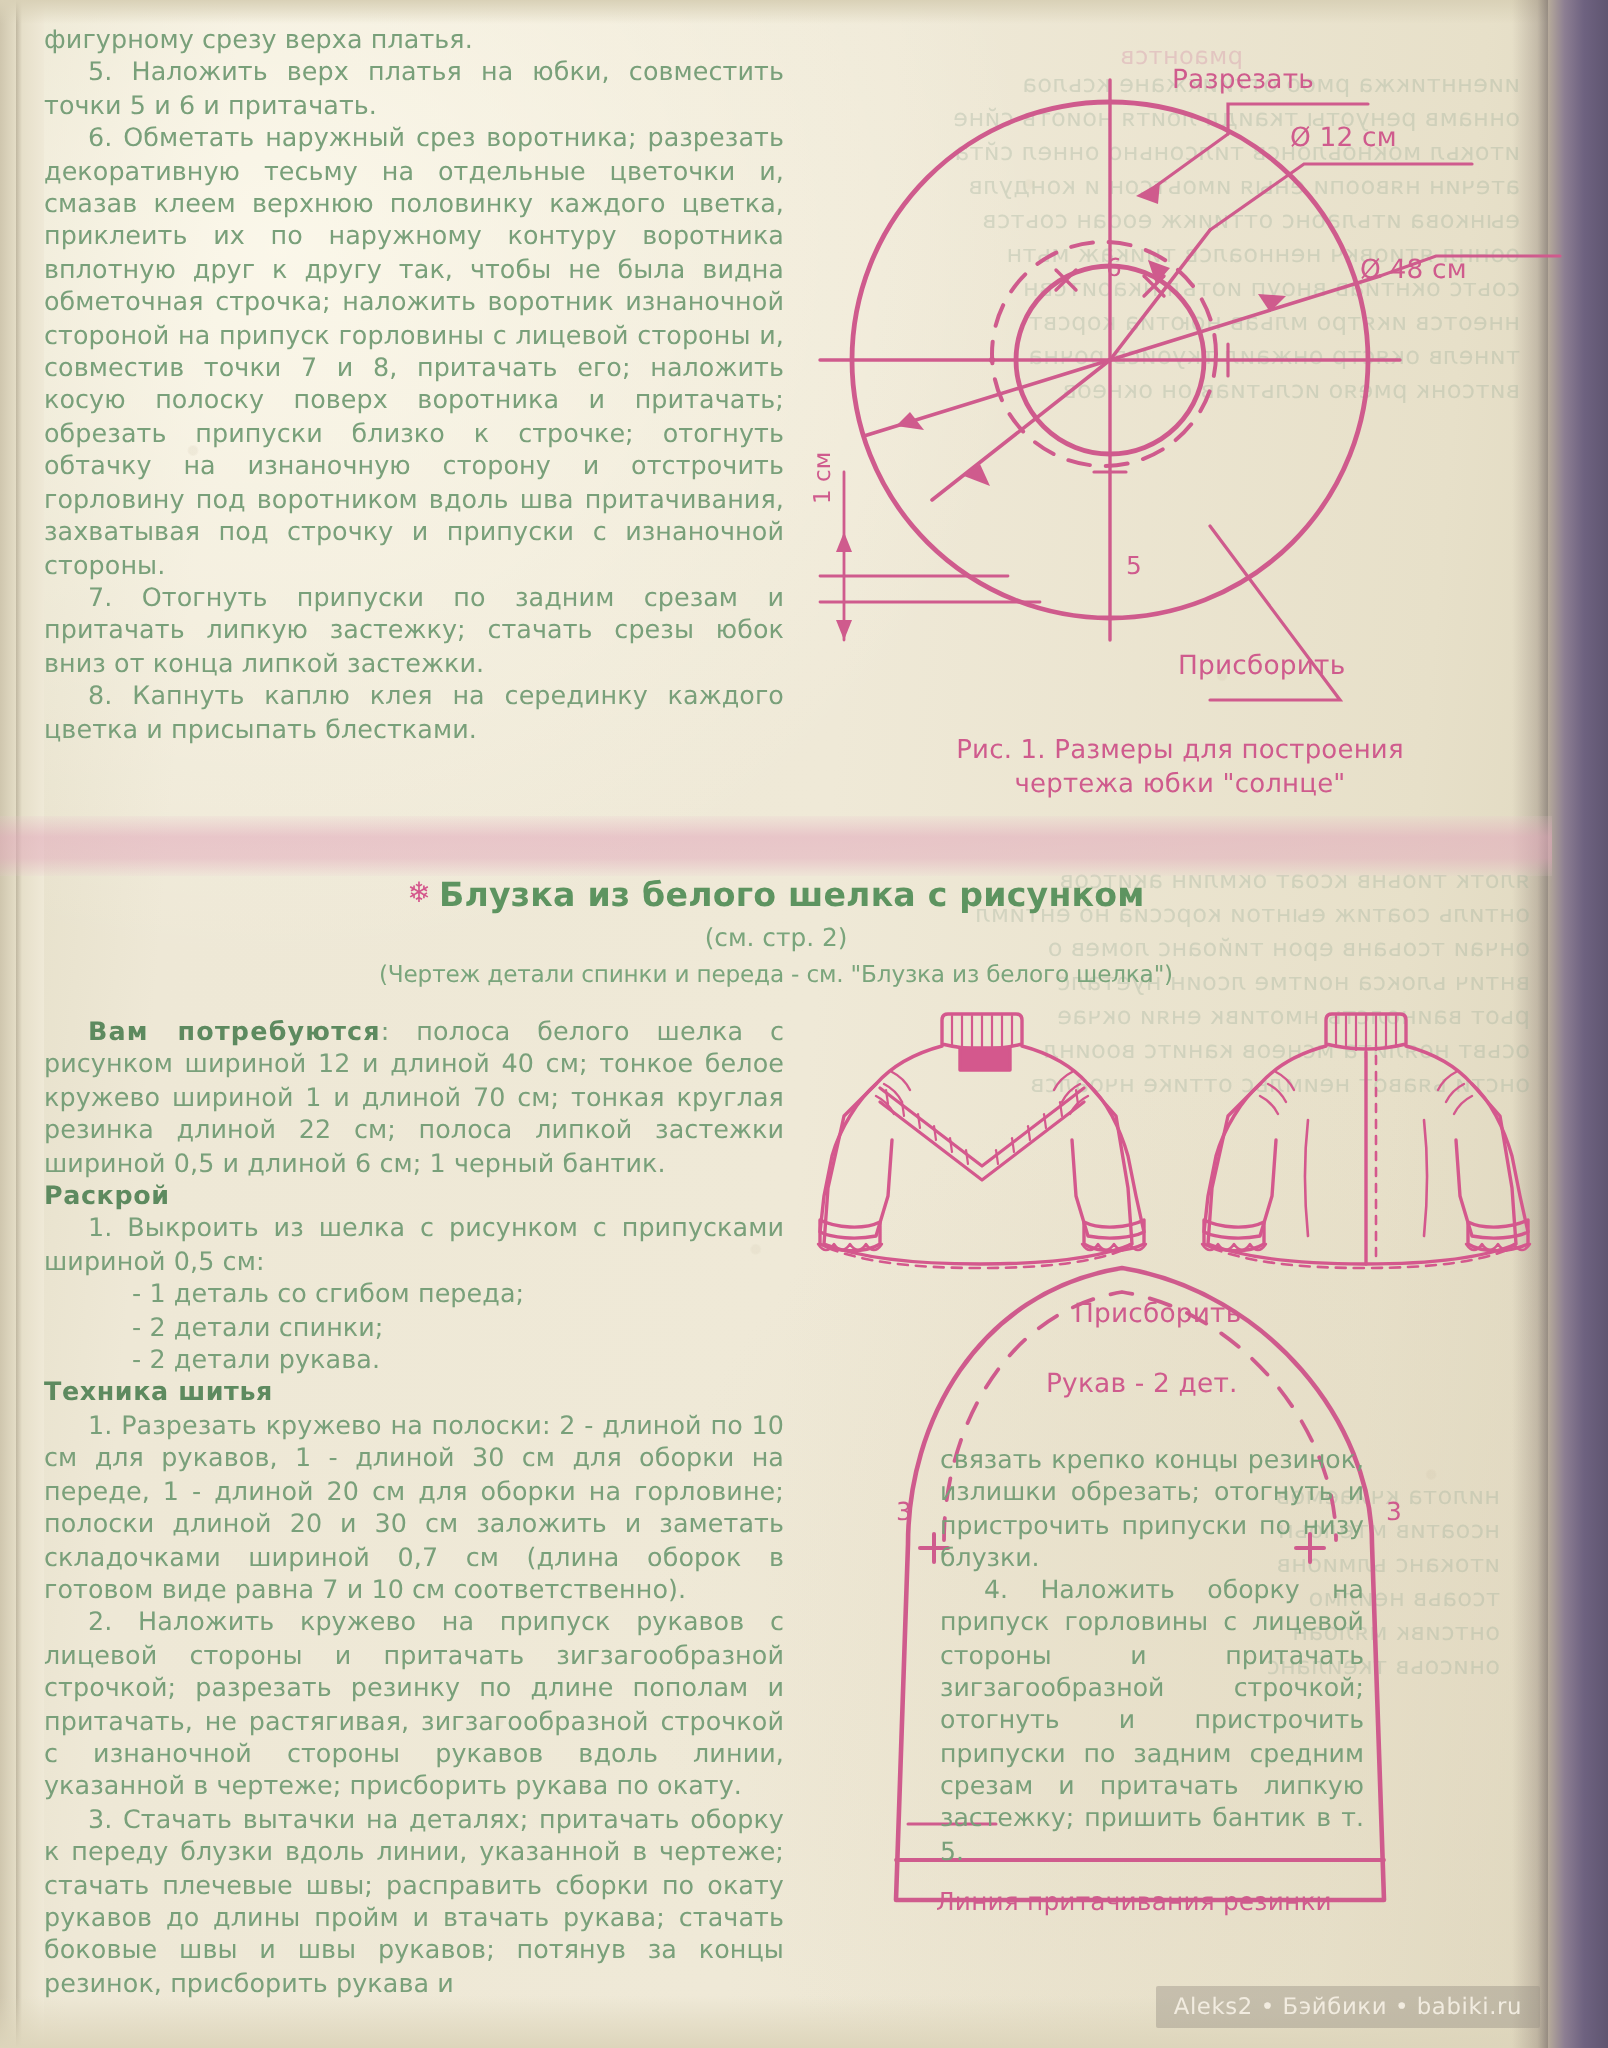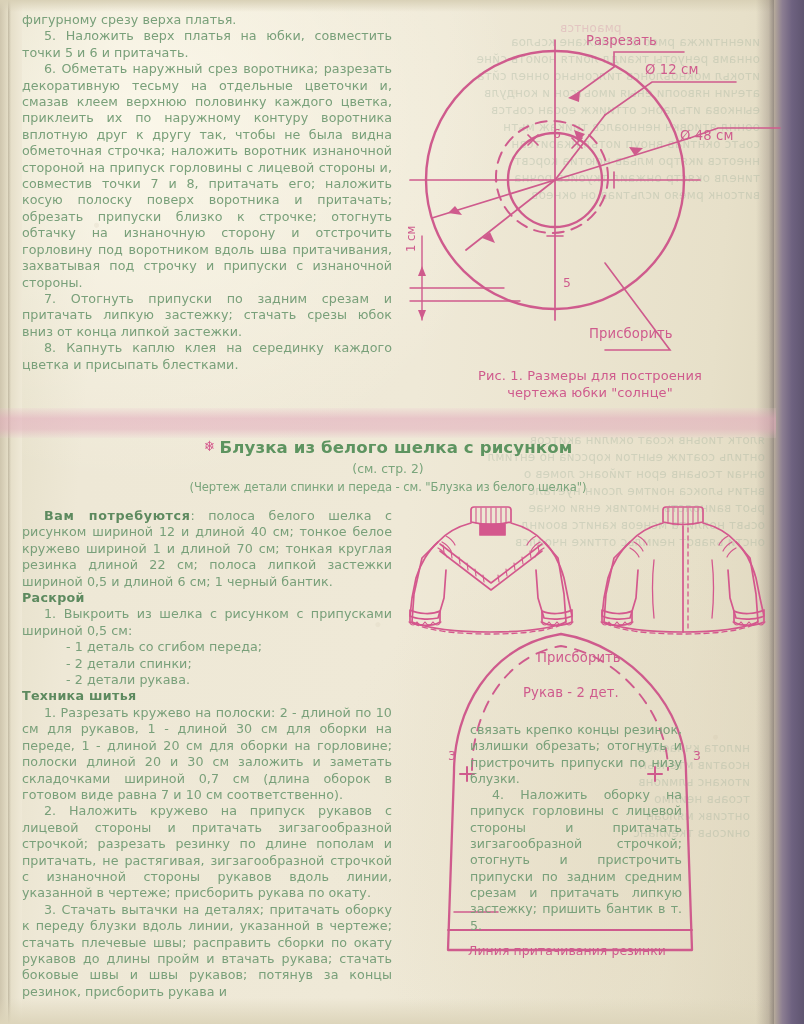--- a/index.html
+++ b/index.html
@@ -464,14 +464,15 @@
   <div class="pink-label sm" style="left:693px; top:748px;">3</div>
   <div class="pink-label sm" style="left:468px; top:943px;">Линия притачивания резинки</div>
 
   <div class="col-right-text" style="top:722px;">
     <p>связать крепко концы резинок, излишки обрезать; отогнуть и пристрочить припуски по низу блузки.</p>
     <p class="ind">4. Наложить оборку на припуск горловины с лицевой стороны и притачать зигзагообразной строчкой; отогнуть и пристрочить припуски по задним средним срезам и притачать липкую застежку; пришить бантик в т. 5.</p>
   </div>
 
   <div class="noise"></div>
 
+  <div class="watermark">Aleks2 • Бэйбики • babiki.ru</div>
 
 </div>
 
 </body></html>

